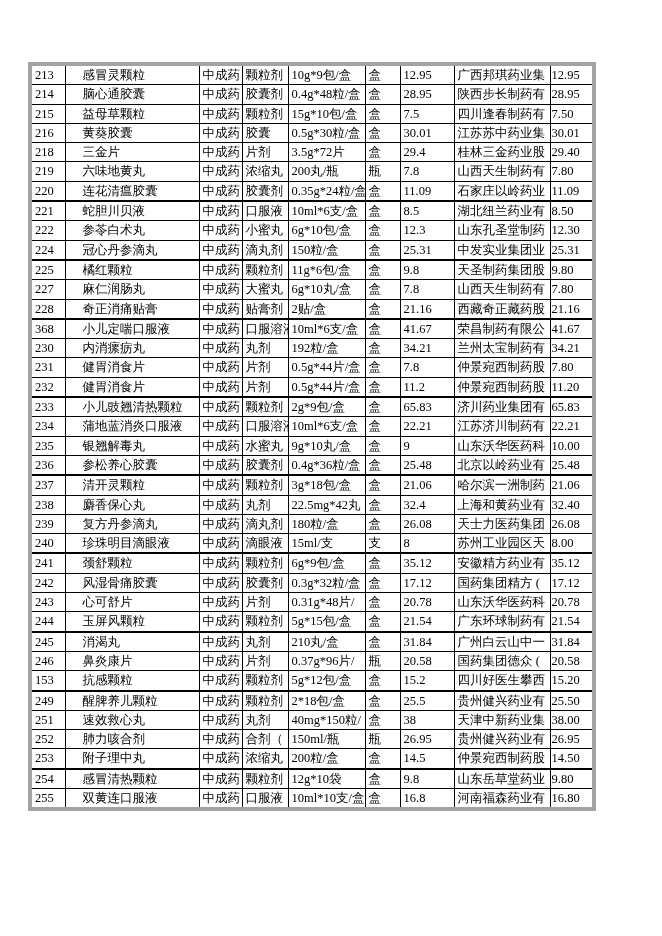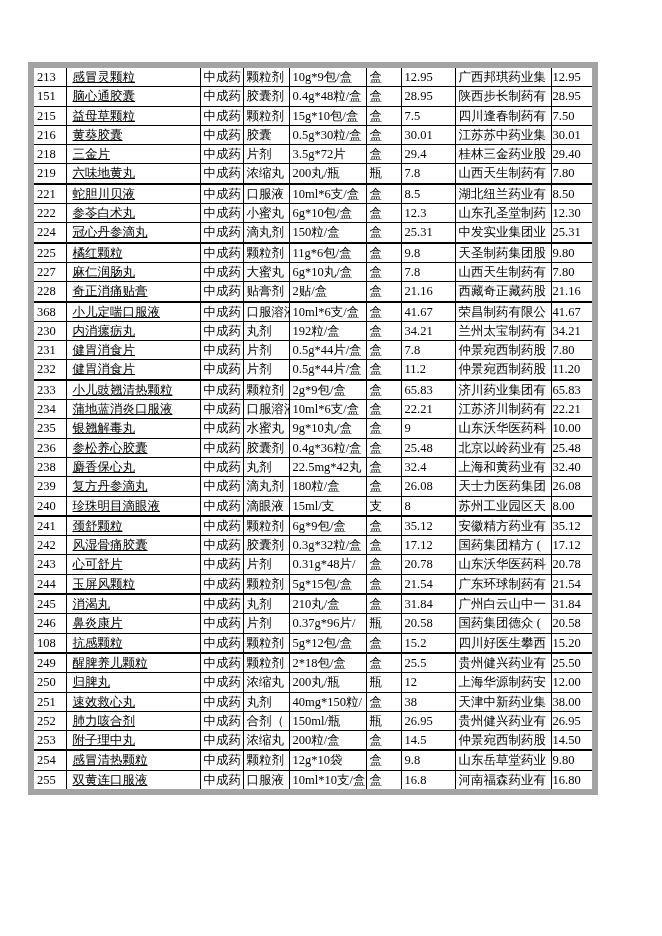--- a/index.html
+++ b/index.html
@@ -17,38 +17,38 @@
     background: #ffffff;
     overflow: hidden;
   }
   table.drug-table {
     position: absolute;
     left: 28px;
     top: 62px;
     width: 564px;
     border-collapse: collapse;
     table-layout: fixed;
-    border: 6px solid #a3a3a3;
+    border: 4px solid #a3a3a3;
     font-size: 12.5px;
     color: #000000;
   }
   table.drug-table td {
     border: 1px solid #000000;
     height: 18.3px;
     line-height: 18.3px;
     padding: 0 0 0 3px;
     white-space: nowrap;
     overflow: hidden;
     vertical-align: middle;
     font-family: "Liberation Serif", "DejaVu Serif", serif;
   }
   table.drug-table tr.group-start td {
     border-top-width: 2px;
   }
-  table.drug-table td.col-name { padding-left: 6px; text-decoration: underline; }
+  table.drug-table td.col-name { padding-left: 17px; }
   table.drug-table td.col-price2 { padding-left: 1px; }
   col.c-no { width: 35px; }
   col.c-name { width: 134px; }
   col.c-cat { width: 43px; }
   col.c-form { width: 46px; }
   col.c-spec { width: 77px; }
   col.c-unit { width: 35px; }
   col.c-price { width: 54px; }
   col.c-mfr { width: 96px; }
   col.c-price2 { width: 44px; }
@@ -75,21 +75,21 @@
           <td class="col-name">感冒灵颗粒</td>
           <td class="col-cat">中成药</td>
           <td class="col-form">颗粒剂</td>
           <td class="col-spec">10g*9包/盒</td>
           <td class="col-unit">盒</td>
           <td class="col-price">12.95</td>
           <td class="col-mfr">广西邦琪药业集</td>
           <td class="col-price2">12.95</td>
         </tr>
         <tr>
-          <td class="col-no">151</td>
+          <td class="col-no">214</td>
           <td class="col-name">脑心通胶囊</td>
           <td class="col-cat">中成药</td>
           <td class="col-form">胶囊剂</td>
           <td class="col-spec">0.4g*48粒/盒</td>
           <td class="col-unit">盒</td>
           <td class="col-price">28.95</td>
           <td class="col-mfr">陕西步长制药有</td>
           <td class="col-price2">28.95</td>
         </tr>
         <tr>
@@ -129,20 +129,31 @@
           <td class="col-no">219</td>
           <td class="col-name">六味地黄丸</td>
           <td class="col-cat">中成药</td>
           <td class="col-form">浓缩丸</td>
           <td class="col-spec">200丸/瓶</td>
           <td class="col-unit">瓶</td>
           <td class="col-price">7.8</td>
           <td class="col-mfr">山西天生制药有</td>
           <td class="col-price2">7.80</td>
         </tr>
+        <tr>
+          <td class="col-no">220</td>
+          <td class="col-name">连花清瘟胶囊</td>
+          <td class="col-cat">中成药</td>
+          <td class="col-form">胶囊剂</td>
+          <td class="col-spec">0.35g*24粒/盒</td>
+          <td class="col-unit">盒</td>
+          <td class="col-price">11.09</td>
+          <td class="col-mfr">石家庄以岭药业</td>
+          <td class="col-price2">11.09</td>
+        </tr>
         <tr class="group-start">
           <td class="col-no">221</td>
           <td class="col-name">蛇胆川贝液</td>
           <td class="col-cat">中成药</td>
           <td class="col-form">口服液</td>
           <td class="col-spec">10ml*6支/盒</td>
           <td class="col-unit">盒</td>
           <td class="col-price">8.5</td>
           <td class="col-mfr">湖北纽兰药业有</td>
           <td class="col-price2">8.50</td>
@@ -282,20 +293,31 @@
         <tr>
           <td class="col-no">236</td>
           <td class="col-name">参松养心胶囊</td>
           <td class="col-cat">中成药</td>
           <td class="col-form">胶囊剂</td>
           <td class="col-spec">0.4g*36粒/盒</td>
           <td class="col-unit">盒</td>
           <td class="col-price">25.48</td>
           <td class="col-mfr">北京以岭药业有</td>
           <td class="col-price2">25.48</td>
+        </tr>
+        <tr class="group-start">
+          <td class="col-no">237</td>
+          <td class="col-name">清开灵颗粒</td>
+          <td class="col-cat">中成药</td>
+          <td class="col-form">颗粒剂</td>
+          <td class="col-spec">3g*18包/盒</td>
+          <td class="col-unit">盒</td>
+          <td class="col-price">21.06</td>
+          <td class="col-mfr">哈尔滨一洲制药</td>
+          <td class="col-price2">21.06</td>
         </tr>
         <tr>
           <td class="col-no">238</td>
           <td class="col-name">麝香保心丸</td>
           <td class="col-cat">中成药</td>
           <td class="col-form">丸剂</td>
           <td class="col-spec">22.5mg*42丸</td>
           <td class="col-unit">盒</td>
           <td class="col-price">32.4</td>
           <td class="col-mfr">上海和黄药业有</td>
@@ -383,51 +405,40 @@
           <td class="col-name">鼻炎康片</td>
           <td class="col-cat">中成药</td>
           <td class="col-form">片剂</td>
           <td class="col-spec">0.37g*96片/</td>
           <td class="col-unit">瓶</td>
           <td class="col-price">20.58</td>
           <td class="col-mfr">国药集团德众 (</td>
           <td class="col-price2">20.58</td>
         </tr>
         <tr>
-          <td class="col-no">108</td>
+          <td class="col-no">153</td>
           <td class="col-name">抗感颗粒</td>
           <td class="col-cat">中成药</td>
           <td class="col-form">颗粒剂</td>
           <td class="col-spec">5g*12包/盒</td>
           <td class="col-unit">盒</td>
           <td class="col-price">15.2</td>
           <td class="col-mfr">四川好医生攀西</td>
           <td class="col-price2">15.20</td>
         </tr>
         <tr class="group-start">
           <td class="col-no">249</td>
           <td class="col-name">醒脾养儿颗粒</td>
           <td class="col-cat">中成药</td>
           <td class="col-form">颗粒剂</td>
           <td class="col-spec">2*18包/盒</td>
           <td class="col-unit">盒</td>
           <td class="col-price">25.5</td>
           <td class="col-mfr">贵州健兴药业有</td>
           <td class="col-price2">25.50</td>
-        </tr>
-        <tr>
-          <td class="col-no">250</td>
-          <td class="col-name">归脾丸</td>
-          <td class="col-cat">中成药</td>
-          <td class="col-form">浓缩丸</td>
-          <td class="col-spec">200丸/瓶</td>
-          <td class="col-unit">瓶</td>
-          <td class="col-price">12</td>
-          <td class="col-mfr">上海华源制药安</td>
-          <td class="col-price2">12.00</td>
         </tr>
         <tr>
           <td class="col-no">251</td>
           <td class="col-name">速效救心丸</td>
           <td class="col-cat">中成药</td>
           <td class="col-form">丸剂</td>
           <td class="col-spec">40mg*150粒/</td>
           <td class="col-unit">盒</td>
           <td class="col-price">38</td>
           <td class="col-mfr">天津中新药业集</td>

